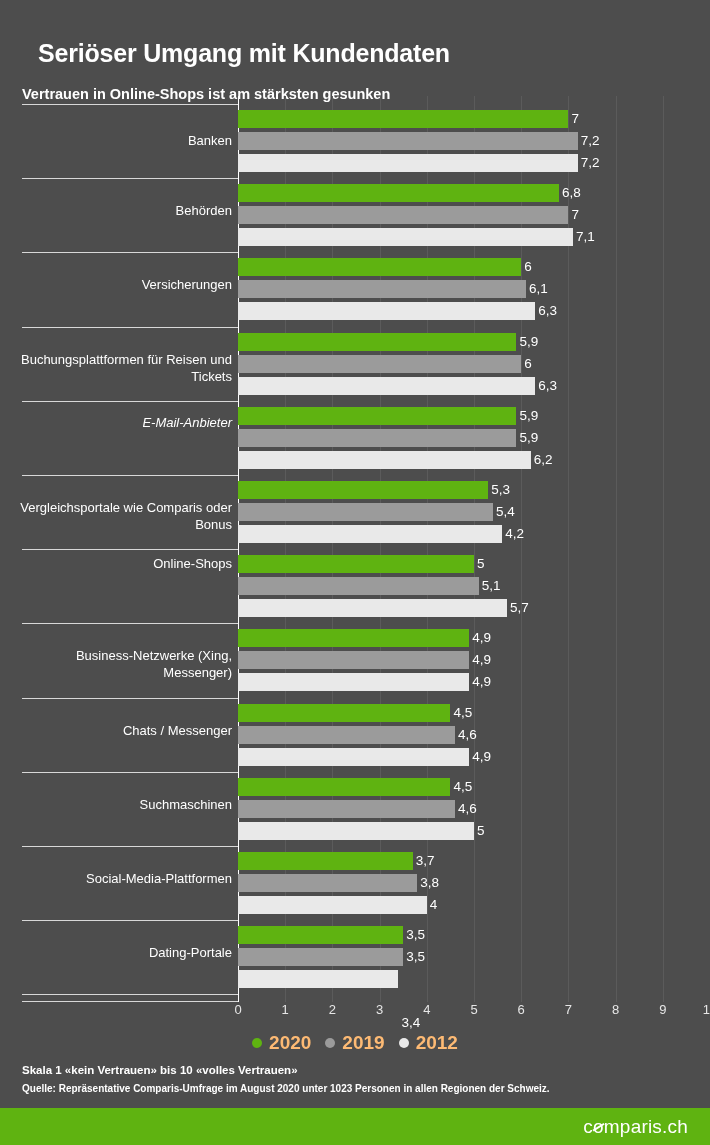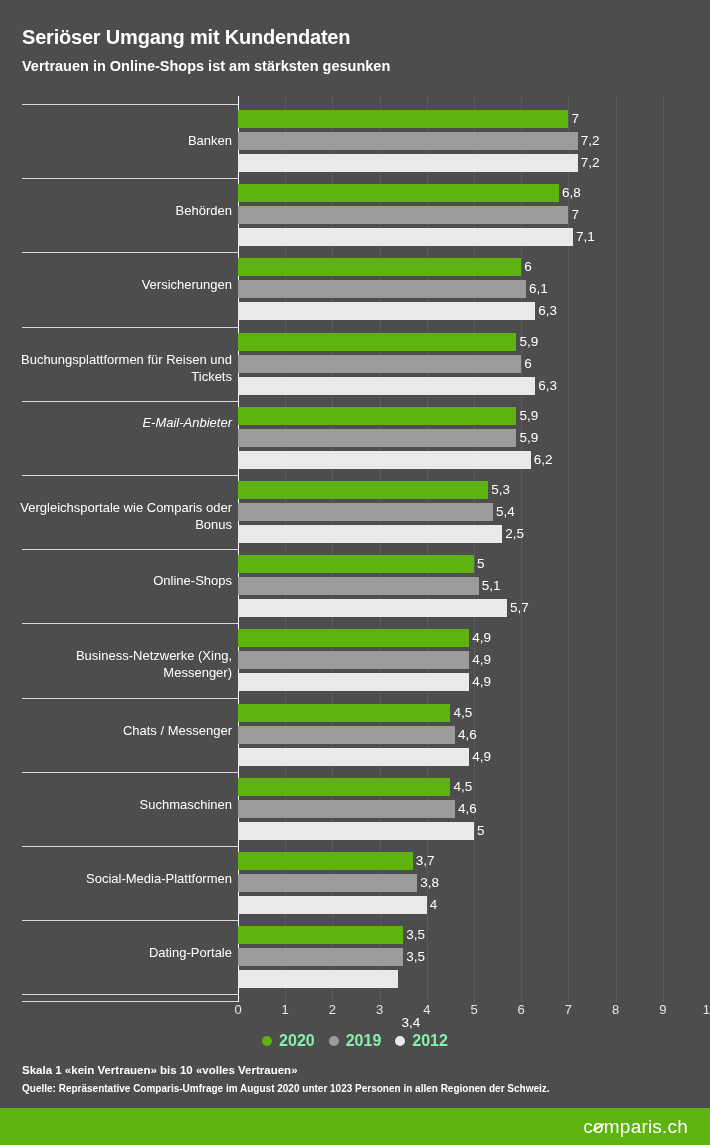--- a/index.html
+++ b/index.html
@@ -9,22 +9,22 @@
     font-family:"Liberation Sans", sans-serif;
     color:#ffffff;
     overflow:hidden;
     position:relative;
   }
   #chart-root{position:relative;width:710px;height:1145px;}
 
   
   .header{position:absolute;left:22px;top:22px;right:20px;}
   .title{
-    font-size:20px;font-weight:bold;letter-spacing:-0.2px;
-    line-height:30px;margin:0;color:#ffffff;
+    font-size:25px;font-weight:bold;letter-spacing:-0.2px;
+    line-height:30px;margin:16px;color:#ffffff;
   }
   .subtitle{
     font-size:14.5px;font-weight:bold;line-height:20px;
     margin:4px 0 0 0;color:#ffffff;
   }
 
   
   .plot{position:absolute;left:0;top:96px;width:710px;height:906px;}
   .label-col{position:absolute;left:0;top:0;width:238px;height:906px;}
   .bars-col{position:absolute;left:238px;top:0;width:472px;height:906px;}
@@ -57,21 +57,21 @@
   
   .legend{
     position:absolute;left:0;right:0;top:1032px;
     display:flex;justify-content:center;align-items:center;gap:14px;
   }
   .legend-item{display:flex;align-items:center;gap:7px;}
   .legend-dot{width:10px;height:10px;border-radius:50%;display:inline-block;}
   .legend-dot.y2020{background:#5fb311;}
   .legend-dot.y2019{background:#9b9b9b;}
   .legend-dot.y2018{background:#e9e9e9;}
-  .legend-label{font-size:16px;font-weight:bold;color:#86efac;}
+  .legend-label{font-size:19px;font-weight:bold;color:#fdba74;}
 
   
   .notes{position:absolute;left:22px;top:1062px;right:20px;}
   .note-scale{font-size:11.5px;font-weight:bold;color:#ffffff;line-height:16px;}
   .note-source{font-size:10px;font-weight:bold;color:#ffffff;line-height:15px;margin-top:3px;}
 
   
   .footer{
     position:absolute;left:0;bottom:0;width:710px;height:37px;
     background:#5fb311;
@@ -117,21 +117,21 @@
         <div class="row-label" style="top: 106.2px;">Behörden</div>
         <div class="row-sep" style="top: 156.4px;"></div>
         <div class="row-label" style="top: 180.4px;">Versicherungen</div>
         <div class="row-sep" style="top: 230.6px;"></div>
         <div class="row-label" style="top: 254.6px;">Buchungsplattformen für Reisen und Tickets</div>
         <div class="row-sep" style="top: 304.8px;"></div>
         <div class="row-label" style="top: 318px; font-style: italic;">E-Mail-Anbieter</div>
         <div class="row-sep" style="top: 379px;"></div>
         <div class="row-label" style="top: 403px;">Vergleichsportale wie Comparis oder Bonus</div>
         <div class="row-sep" style="top: 453.2px;"></div>
-        <div class="row-label" style="top: 476px;">Online-Shops</div>
+        <div class="row-label" style="top: 459px;">Online-Shops</div>
         <div class="row-sep" style="top: 527.4px;"></div>
         <div class="row-label" style="top: 551.4px;">Business-Netzwerke (Xing, Messenger)</div>
         <div class="row-sep" style="top: 601.6px;"></div>
         <div class="row-label" style="top: 625.6px;">Chats / Messenger</div>
         <div class="row-sep" style="top: 675.8px;"></div>
         <div class="row-label" style="top: 699.8px;">Suchmaschinen</div>
         <div class="row-sep" style="top: 750px;"></div>
         <div class="row-label" style="top: 774px;">Social-Media-Plattformen</div>
         <div class="row-sep" style="top: 824.2px;"></div>
         <div class="row-label" style="top: 848.2px;">Dating-Portale</div>
@@ -166,21 +166,21 @@
         <div class="bar-value" style="top: 310.8px; left: 278.48px;">5,9</div>
         <div class="bar y2019" style="top: 332.8px; width: 278.48px;"></div>
         <div class="bar-value" style="top: 332.8px; left: 278.48px;">5,9</div>
         <div class="bar y2018" style="top: 354.8px; width: 292.64px;"></div>
         <div class="bar-value" style="top: 354.8px; left: 292.64px;">6,2</div>
         <div class="bar y2020" style="top: 385px; width: 250.16px;"></div>
         <div class="bar-value" style="top: 385px; left: 250.16px;">5,3</div>
         <div class="bar y2019" style="top: 407px; width: 254.88px;"></div>
         <div class="bar-value" style="top: 407px; left: 254.88px;">5,4</div>
         <div class="bar y2018" style="top: 429px; width: 264.32px;"></div>
-        <div class="bar-value" style="top: 429px; left: 264.32px;">2,5</div>
+        <div class="bar-value" style="top: 429px; left: 264.32px;">4,2</div>
         <div class="bar y2020" style="top: 459.2px; width: 236px;"></div>
         <div class="bar-value" style="top: 459.2px; left: 236px;">5</div>
         <div class="bar y2019" style="top: 481.2px; width: 240.72px;"></div>
         <div class="bar-value" style="top: 481.2px; left: 240.72px;">5,1</div>
         <div class="bar y2018" style="top: 503.2px; width: 269.04px;"></div>
         <div class="bar-value" style="top: 503.2px; left: 269.04px;">5,7</div>
         <div class="bar y2020" style="top: 533.4px; width: 231.28px;"></div>
         <div class="bar-value" style="top: 533.4px; left: 231.28px;">4,9</div>
         <div class="bar y2019" style="top: 555.4px; width: 231.28px;"></div>
         <div class="bar-value" style="top: 555.4px; left: 231.28px;">4,9</div>

